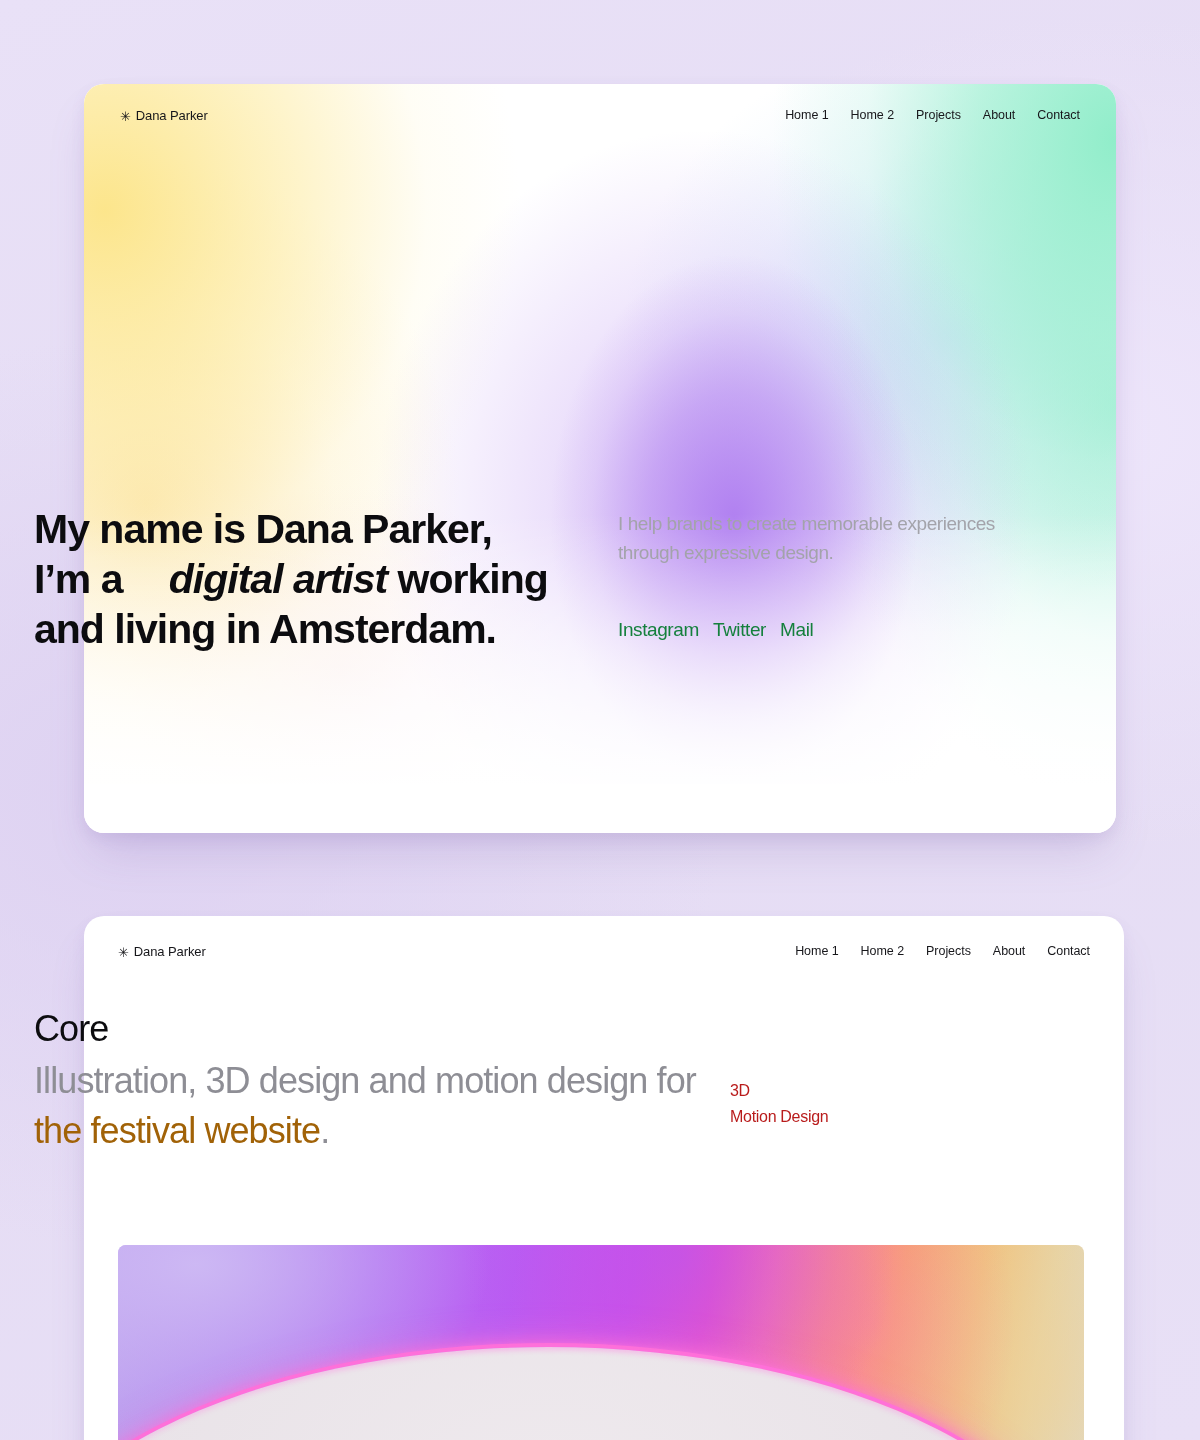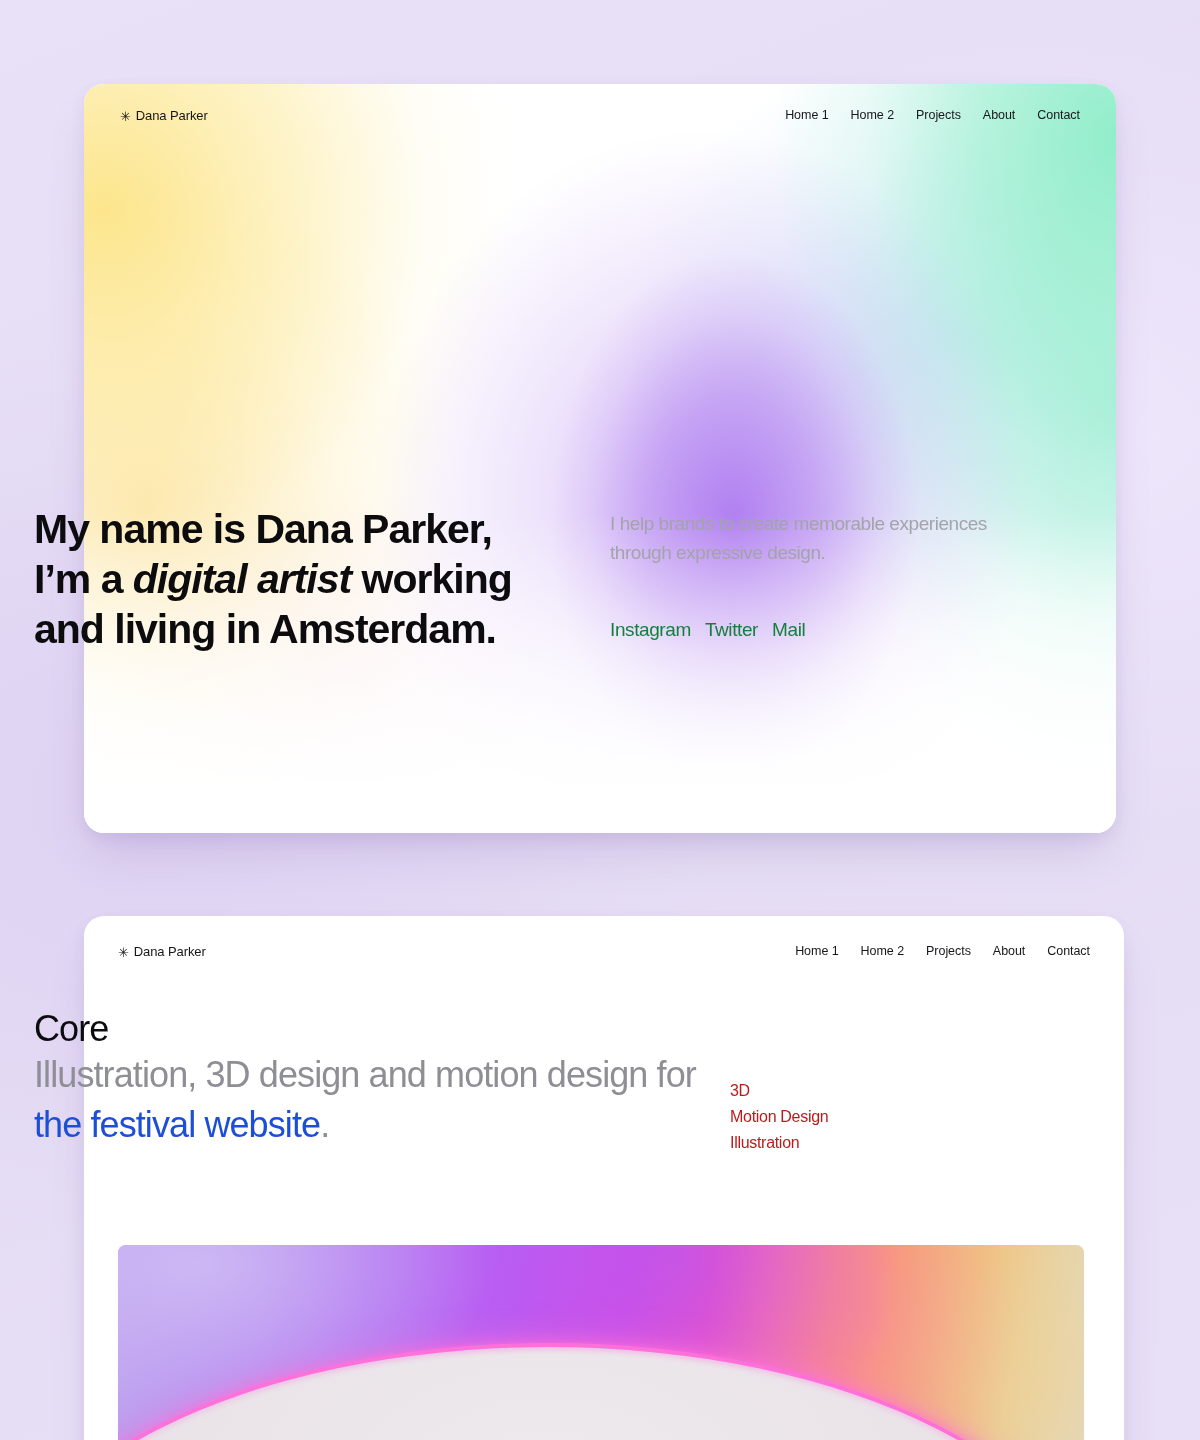--- a/index.html
+++ b/index.html
@@ -139,25 +139,26 @@
 
   .hero-title {
     font-size: 41px;
     line-height: 1.22;
     font-weight: 700;
     color: #0c0c0f;
     letter-spacing: -1.0px;
   }
   .hero-title em {
     font-style: italic;
+    margin-left: 36px;
   }
 
   .hero-right {
     width: 400px;
-    margin-left: 16px;
+    margin-left: 24px;
     padding-top: 6px;
   }
 
   .hero-tagline {
     font-size: 19px;
     line-height: 1.5;
     color: #a3a3aa;
     letter-spacing: -0.45px;
   }
 
@@ -184,32 +185,33 @@
   }
 
   .work-left { width: 680px; }
 
   .work-eyebrow {
     font-size: 36px;
     line-height: 1.18;
     font-weight: 400;
     color: #0c0c0f;
     letter-spacing: -0.9px;
+    margin-bottom: 6px;
   }
 
   .work-desc {
     font-size: 36px;
     line-height: 1.38;
     font-weight: 400;
     color: #8e8e95;
     letter-spacing: -0.9px;
   }
   .work-desc strong {
     font-weight: 400;
-    color: #1d4ed8;
+    color: #a16207;
   }
 
   .work-tags {
     width: 260px;
     margin-left: 16px;
     padding-top: 70px;
   }
   .work-tag {
     font-size: 16px;
     line-height: 1.62;
@@ -337,21 +339,20 @@
 </section>
 
 <div class="work-body">
   <div class="work-left">
     <h2 class="work-eyebrow">Core</h2>
     <p class="work-desc"><span>Illustration, 3D design and motion design for </span><strong>the festival website</strong><span>.</span></p>
   </div>
   <div class="work-tags">
     <div class="work-tag">3D</div>
     <div class="work-tag">Motion Design</div>
-    <div class="work-tag">Illustration</div>
   </div>
 </div>
 
 <div class="work-image">
   <div class="wash"></div>
   <div class="arc"></div>
   <div class="arc-glow"></div>
 </div>
 
 </body></html>

